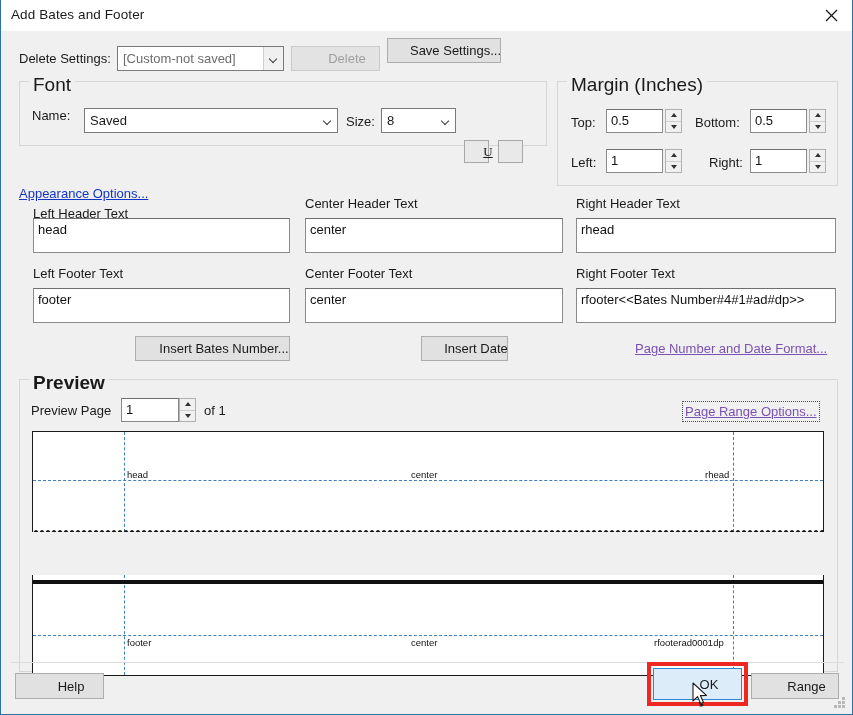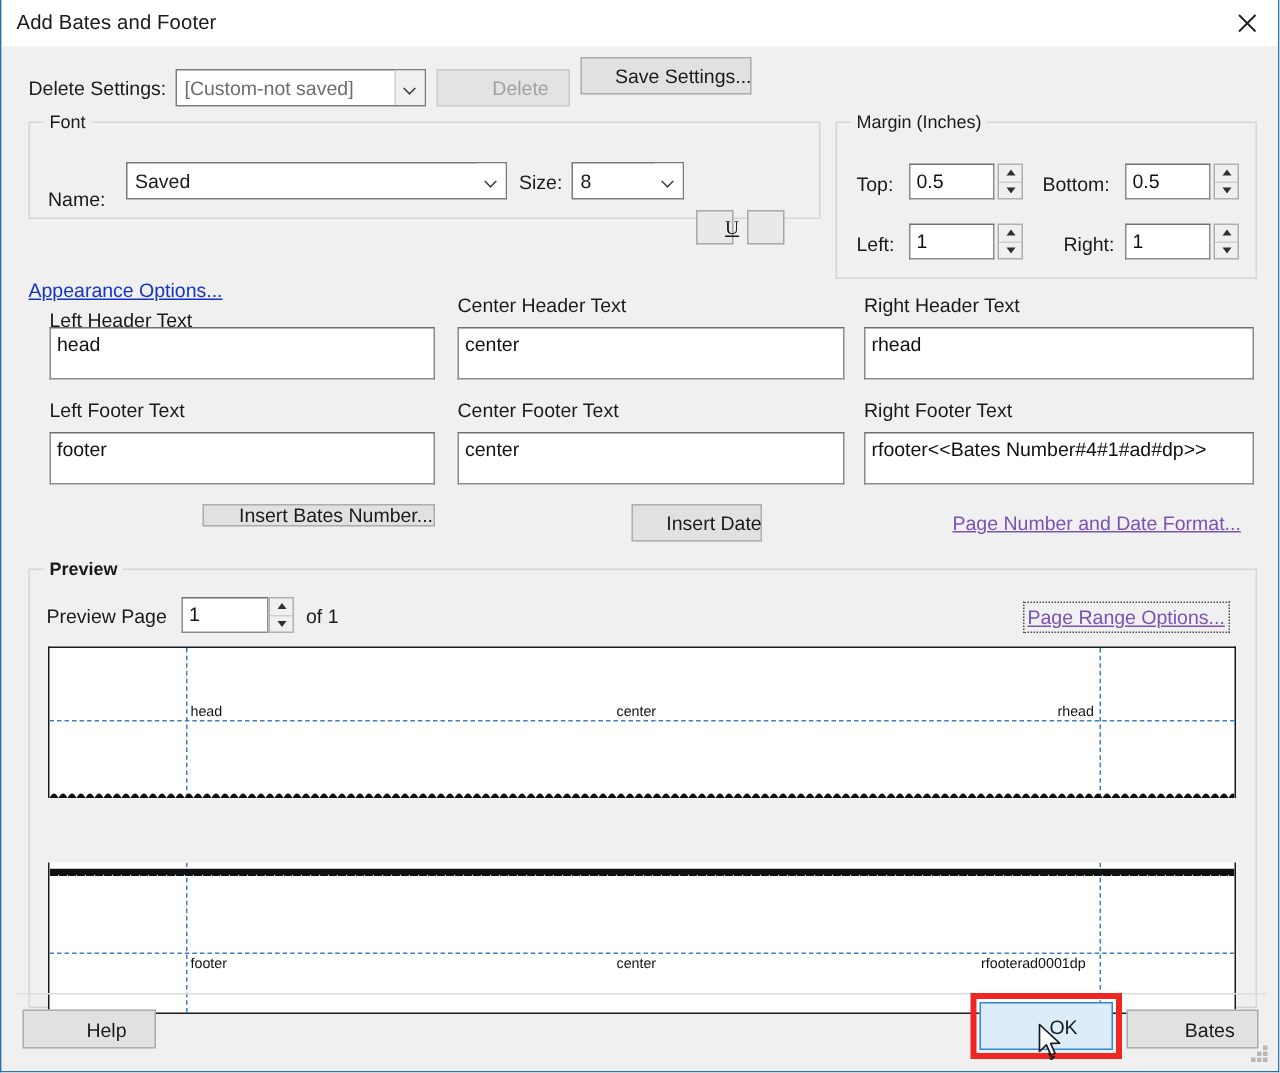--- a/index.html
+++ b/index.html
@@ -150,21 +150,21 @@
   .group {
     position: absolute;
     border: 1px solid #d6d6d6;
     box-sizing: border-box;
   }
   .group > .gtitle {
     position: absolute;
     top: -8px; left: 9px;
     background: #f0f0f0;
     padding: 0 4px;
-    font-size: 12px;
+    font-size: 19px;
     color: #1a1a1a;
     white-space: nowrap;
   }
   .group > .gtitle.bold { font-weight: bold; }
 
   
   .spin {
     position: absolute;
     width: 17px;
     border: 1px solid #b0b0b0;
@@ -284,21 +284,21 @@
           <span class="chev"></span>
         </div>
     </div>
 
     <div class="btn disabled" style="left:290px; top:15px; width:89px; height:25px;">Delete</div>
     <div class="btn" style="left:386px; top:7px; width:114px; height:25px;">Save Settings...</div>
 
     <div class="group" style="left:18px; top:50px; width:528px; height:65px;">
       <div class="gtitle">Font</div>
     </div>
-    <div class="lbl" style="left:31px; top:94px;">Name:</div>
+    <div class="lbl" style="left:31px; top:77px;">Name:</div>
     <div class="combo" style="left:83px; top:77px; width:254px; height:25px;">
       <div class="ctext">Saved</div>
       <div class="carrow plain" style="background:#ffffff;border-left:none;">
           <span class="chev"></span>
         </div>
     </div>
 
     <div class="lbl" style="left:345px; top:83px;">Size:</div>
     <div class="combo" style="left:380px; top:77px; width:75px; height:25px;">
       <div class="ctext">8</div>
@@ -375,21 +375,21 @@
 
     <div class="lbl" style="left:32px; top:235px;">Left Footer Text</div>
     <div class="txtfield" style="left:32px; top:257px; width:257px; height:35px;">footer</div>
 
     <div class="lbl" style="left:304px; top:235px;">Center Footer Text</div>
     <div class="txtfield" style="left:304px; top:257px; width:258px; height:35px;">center</div>
 
     <div class="lbl" style="left:575px; top:235px;">Right Footer Text</div>
     <div class="txtfield" style="left:575px; top:257px; width:260px; height:35px;">rfooter&lt;&lt;Bates Number#4#1#ad#dp&gt;&gt;</div>
 
-    <div class="btn" style="left:134px; top:305px; width:155px; height:15px;">Insert Bates Number...</div>
+    <div class="btn" style="left:134px; top:305px; width:155px; height:25px;">Insert Bates Number...</div>
     <div class="btn" style="left:420px; top:305px; width:87px; height:25px;">Insert Date</div>
     <div class="link visited" style="left:634px; top:310px;">Page Number and Date Format...</div>
 
     <div class="group" style="left:18px; top:348px; width:819px; height:293px;">
       <div class="gtitle bold">Preview</div>
     </div>
 
     <div class="lbl" style="left:30px; top:372px;">Preview Page</div>
     <div class="txtfield" style="left:120px; top:367px; width:58px; height:24px;">1</div>
     <div class="spin" style="left:178px; top:367px; height:24px;">
@@ -432,21 +432,21 @@
       </div>
     </div>
 
     <div class="sep" style="top:631px;"></div>
 
     <div class="btn" style="left:14px; top:642px; width:89px; height:26px;">Help</div>
 
     <div class="okwrap" style="left:646px; top:631px; width:101px; height:44px;"></div>
     <div class="btn ok" style="left:652px; top:637px; width:89px; height:32px;">OK</div>
 
-    <div class="btn" style="left:750px; top:642px; width:88px; height:26px;">Bates</div>
+    <div class="btn" style="left:750px; top:642px; width:88px; height:26px;">Range</div>
 
     <div class="cursor-arrow" style="left:690px; top:651px;">
       <svg width="20" height="28" viewBox="0 0 20 28" aria-hidden="true">
         <path d="M2 1 L2 19 L6.6 14.6 L9.6 21.4 L12.4 20.2 L9.4 13.6 L15.4 13.4 Z" fill="#ffffff" stroke="#1a1a1a" stroke-width="1.1" stroke-linejoin="round"></path>
         <path d="M8 20 q2 4 4 2 q-1 3 -3.4 1.6" fill="none" stroke="#1a1a1a" stroke-width="1.1"></path>
       </svg>
     </div>
 
     <div class="grip" style="left:832px; top:666px;">
       <i style="left:9px; top:0;"></i>

